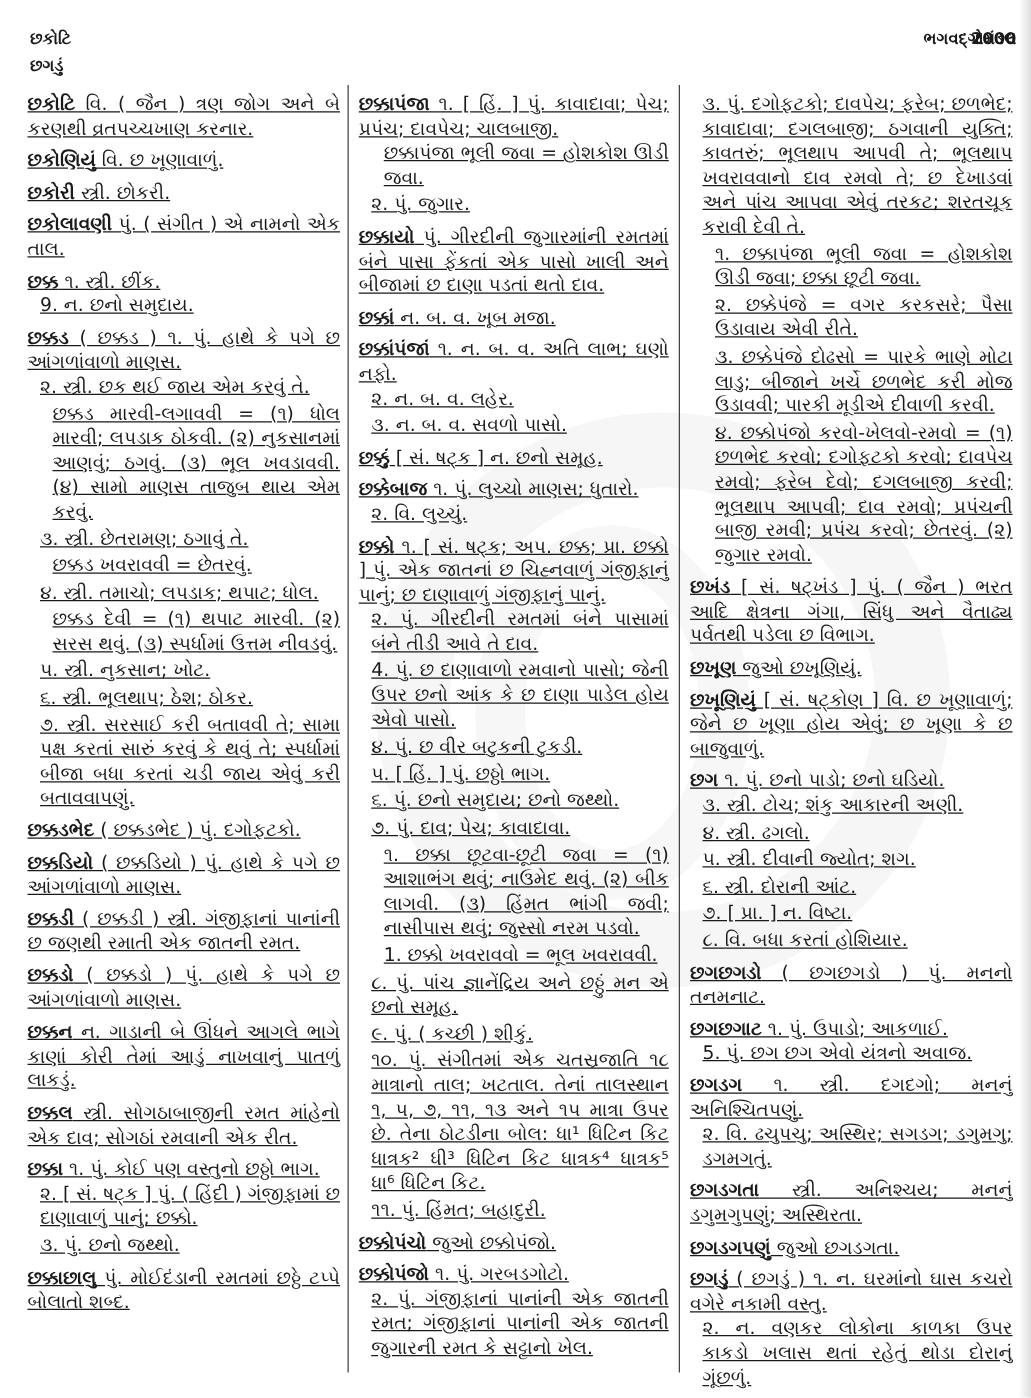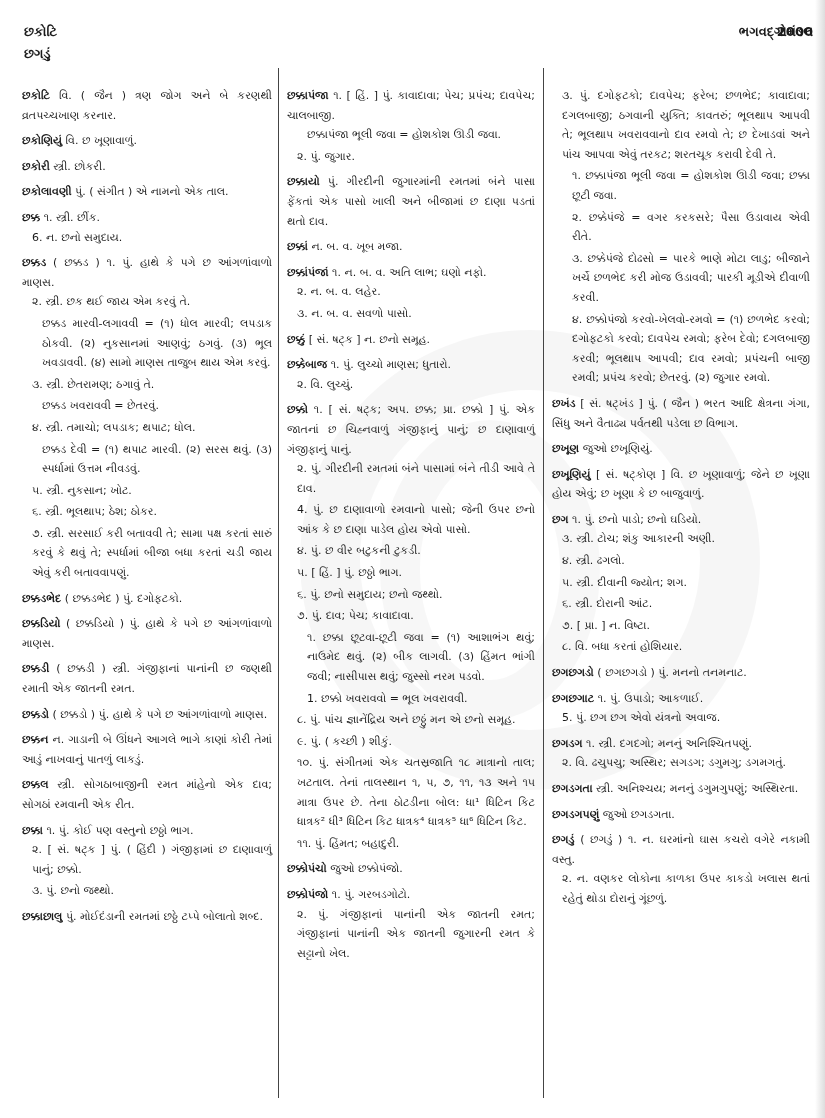--- a/index.html
+++ b/index.html
@@ -8,21 +8,21 @@
   .page{position:absolute;inset:0;border-radius:20px;}
   .watermark{position:absolute;left:300px;top:330px;width:460px;height:460px;
        border-radius:50%;border:60px solid rgba(0,0,0,0.035);box-sizing:border-box;pointer-events:none;}
   .watermark2{position:absolute;left:380px;top:420px;width:220px;height:300px;
        border-radius:50%;border:40px solid rgba(0,0,0,0.03);box-sizing:border-box;pointer-events:none;}
   .header{position:absolute;top:24px;left:24px;right:12px;height:20px;font-size:13px;font-weight:bold;}
   .header .left{position:absolute;left:0;top:0;}
   .header .center{position:absolute;left:0;right:0;top:0;text-align:right;}
   .header .right{position:absolute;right:0;top:0;}
   .subhead{position:absolute;top:46px;left:24px;font-size:13px;font-weight:bold;}
-  .col{position:absolute;top:86px;font-size:11px;line-height:19.6px;}
+  .col{position:absolute;top:74px;font-size:15px;line-height:19.6px;text-decoration:underline;}
   .col1{left:22px;width:250px;}
   .col2{left:287px;width:248px;}
   .col3{left:552px;width:258px;}
   .divider{position:absolute;top:68px;width:1px;background:#444;}
   .d1{left:278px;height:1030px;}
   .d2{left:543px;height:1030px;}
   .entry{margin:0 0 6px 0;text-align:justify;}
   .entry .hw{font-weight:bold;}
   .sense{padding-left:10px;margin:0 0 2px 0;}
   .idiom{padding-left:20px;margin:0 0 2px 0;}
@@ -54,21 +54,21 @@
         <div><span class="hw">છકોણિયું</span><span> વિ. છ ખૂણાવાળું.</span></div>
       </div>
       <div class="entry">
         <div><span class="hw">છકોરી</span><span> સ્ત્રી. છોકરી.</span></div>
       </div>
       <div class="entry">
         <div><span class="hw">છકોલાવણી</span><span> પું. ( સંગીત ) એ નામનો એક તાલ.</span></div>
       </div>
       <div class="entry">
         <div><span class="hw">છક્ક</span><span> ૧. સ્ત્રી. છીંક.</span></div>
-        <div class="sense">6. ન. છનો સમુદાય.</div>
+        <div class="sense">9. ન. છનો સમુદાય.</div>
       </div>
       <div class="entry">
         <div><span class="hw">છક્કડ</span><span> ( છક્કડ ) ૧. પું. હાથે કે પગે છ આંગળાંવાળો માણસ.</span></div>
         <div class="sense">૨. સ્ત્રી. છક થઈ જાય એમ કરવું તે.</div>
         <div class="idiom">છક્કડ મારવી-લગાવવી = (૧) ધોલ મારવી; લપડાક ઠોકવી. (૨) નુકસાનમાં આણવું; ઠગવું. (૩) ભૂલ ખવડાવવી. (૪) સામો માણસ તાજુબ થાય એમ કરવું.</div>
         <div class="sense">૩. સ્ત્રી. છેતરામણ; ઠગાવું તે.</div>
         <div class="idiom">છક્કડ ખવરાવવી = છેતરવું.</div>
         <div class="sense">૪. સ્ત્રી. તમાચો; લપડાક; થપાટ; ધોલ.</div>
         <div class="idiom">છક્કડ દેવી = (૧) થપાટ મારવી. (૨) સરસ થવું. (૩) સ્પર્ધામાં ઉત્તમ નીવડવું.</div>
         <div class="sense">૫. સ્ત્રી. નુકસાન; ખોટ.</div>

